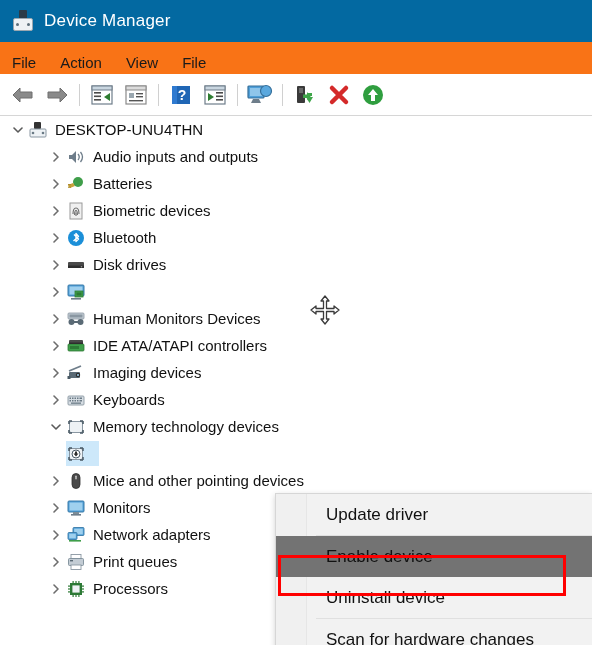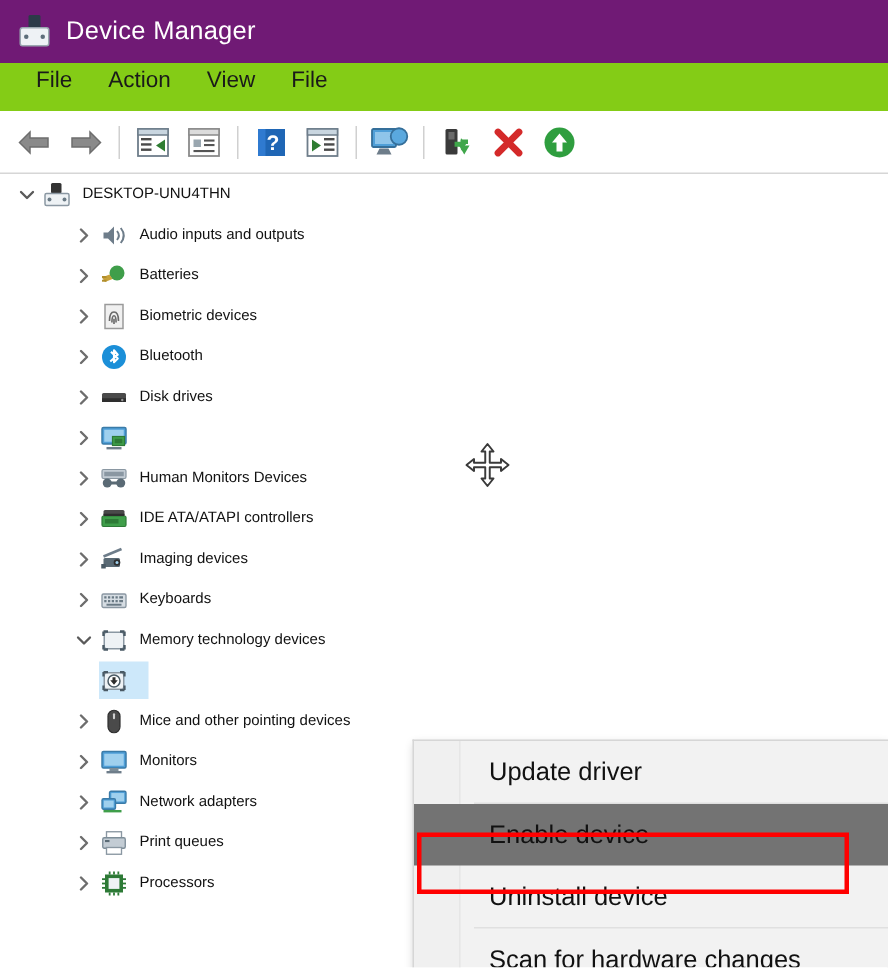--- a/index.html
+++ b/index.html
@@ -11,21 +11,21 @@
     height: 645px;
     overflow: hidden;
     font-family: "Liberation Sans", sans-serif;
     background: #ffffff;
     -webkit-font-smoothing: antialiased;
   }
 
   
   #titlebar {
     height: 42px;
-    background: #701a75;
+    background: #0369a1;
     display: flex;
     align-items: center;
     padding-left: 12px;
     box-sizing: border-box;
   }
   #titlebar .app-icon {
     width: 22px;
     height: 22px;
     position: relative;
     flex: 0 0 auto;
@@ -58,24 +58,23 @@
   .dm-icon-dot.d2 { left: 15px; }
   #titlebar .title-text {
     color: #ffffff;
     font-size: 17px;
     letter-spacing: 0.2px;
   }
 
   
   #menubar {
     height: 32px;
-    background: #84cc16;
-    display: flex;
-    align-items: flex-start;
-    padding-left: 12px;
+    background: #f97316;
+    display: flex;
+    align-items: flex-end;
     box-sizing: border-box;
   }
   #menubar .menu-item {
     font-size: 15px;
     color: #1a1a1a;
     padding: 3px 12px;
     cursor: default;
   }
 
   
@@ -130,21 +129,21 @@
   .tree-row .node-icon {
     width: 20px;
     height: 20px;
     flex: 0 0 auto;
     margin-right: 7px;
     display: flex;
     align-items: center;
     justify-content: center;
   }
   .tree-row .node-label {
-    font-size: 10px;
+    font-size: 15px;
     color: #111111;
   }
   .tree-row.selected .row-inner {
     background: #cde8fa;
   }
   .row-inner {
     display: flex;
     align-items: center;
     height: 25px;
     padding-right: 6px;

